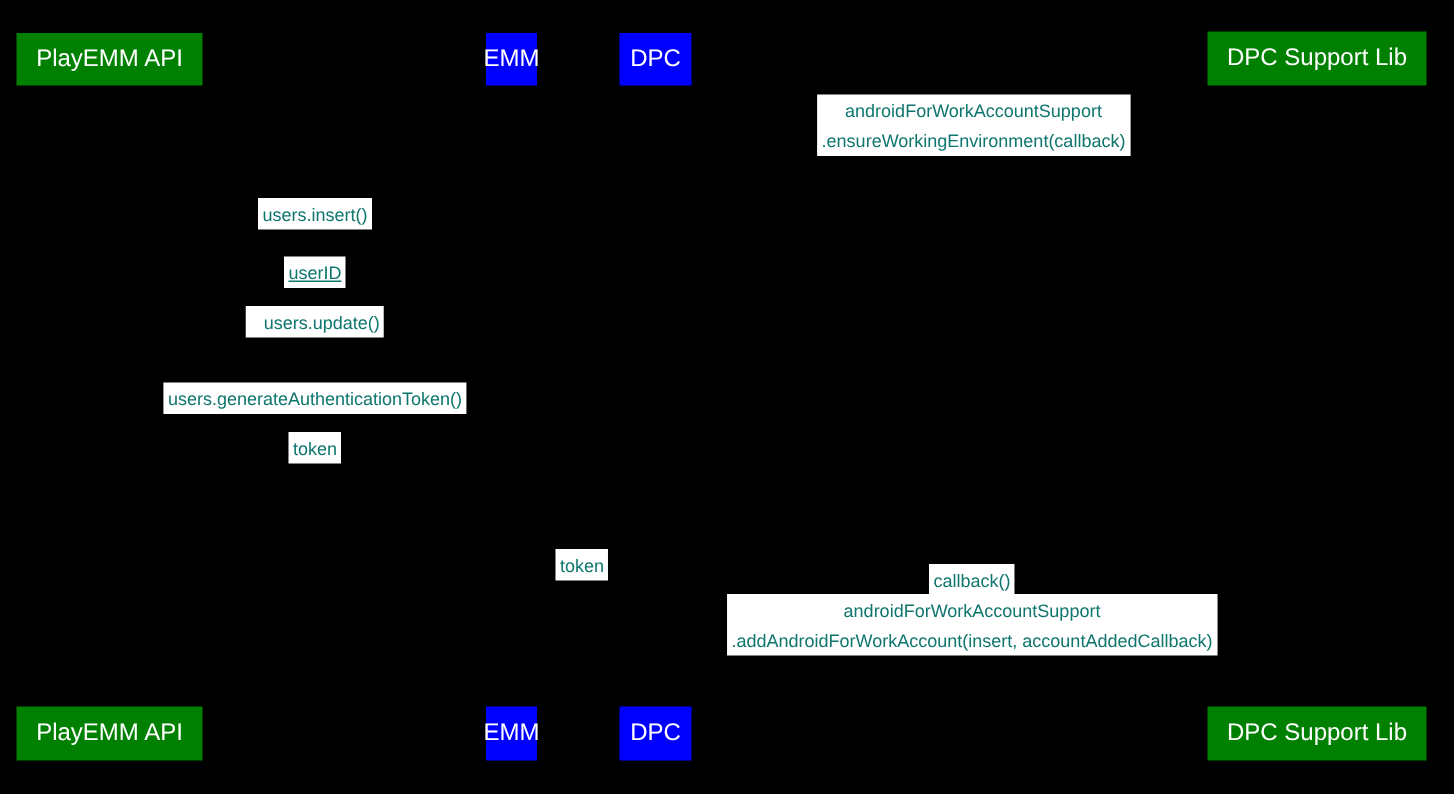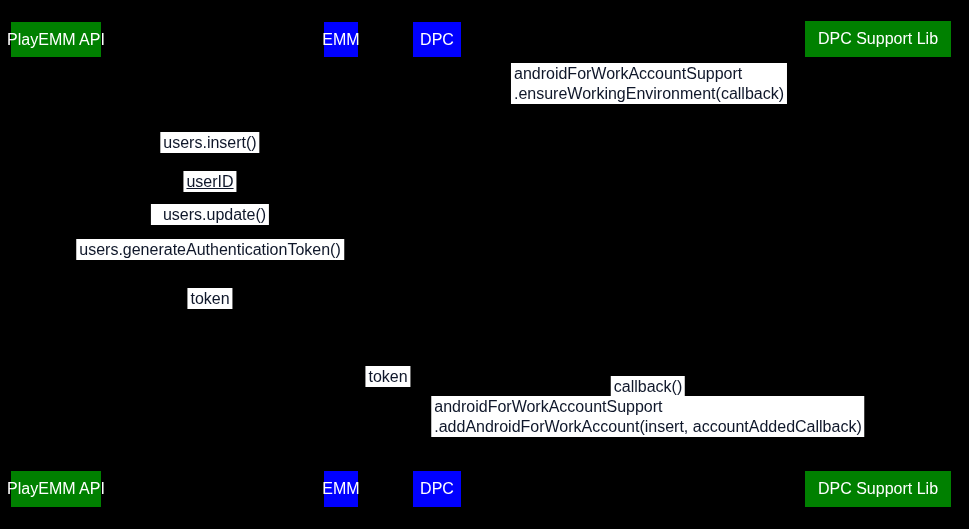--- a/index.html
+++ b/index.html
@@ -23,43 +23,43 @@
     position: absolute;
     display: flex;
     align-items: center;
     justify-content: center;
     color: #ffffff;
     font-size: 16px;
     white-space: nowrap;
     box-sizing: border-box;
   }
   
-  .a0 { left: 11px;  width: 90px; }
+  .a0 { left: 11px;  width: 124px; }
   .a1 { left: 324px; width: 34px;  }
   .a2 { left: 413px; width: 48px;  }
   .a3 { left: 805px; width: 146px; }
   .row-top    { top: 22px;  height: 35px; }
   .row-top.a3 { top: 21px;  height: 36px; }
   .row-bottom { top: 471px; height: 36px; }
   .msg {
     position: absolute;
     transform: translateX(-50%);
     background: #ffffff;
-    color: #0f172a;
-    font-size: 16px;
+    color: #0f766e;
+    font-size: 12px;
     line-height: 20px;
-    text-align: left;
+    text-align: center;
     white-space: nowrap;
     padding: 1px 3px 0 3px;
   }
   .m0 { left: 649px; top: 63px;  }
   .m1 { left: 210px; top: 132px; }
   .m2 { left: 210px; top: 171px; text-decoration: underline; }
   .m3 { left: 210px; top: 204px; padding-left: 12px; }
-  .m4 { left: 210px; top: 239px; }
+  .m4 { left: 210px; top: 255px; }
   .m5 { left: 210px; top: 288px; }
   .m6 { left: 648px; top: 328px; margin-top: 48px; }
   .m7 { left: 388px; top: 366px; }
   .m8 { left: 648px; top: 396px; }
 </style>
 </head>
 <body>
 
 <div class="stage">
 

